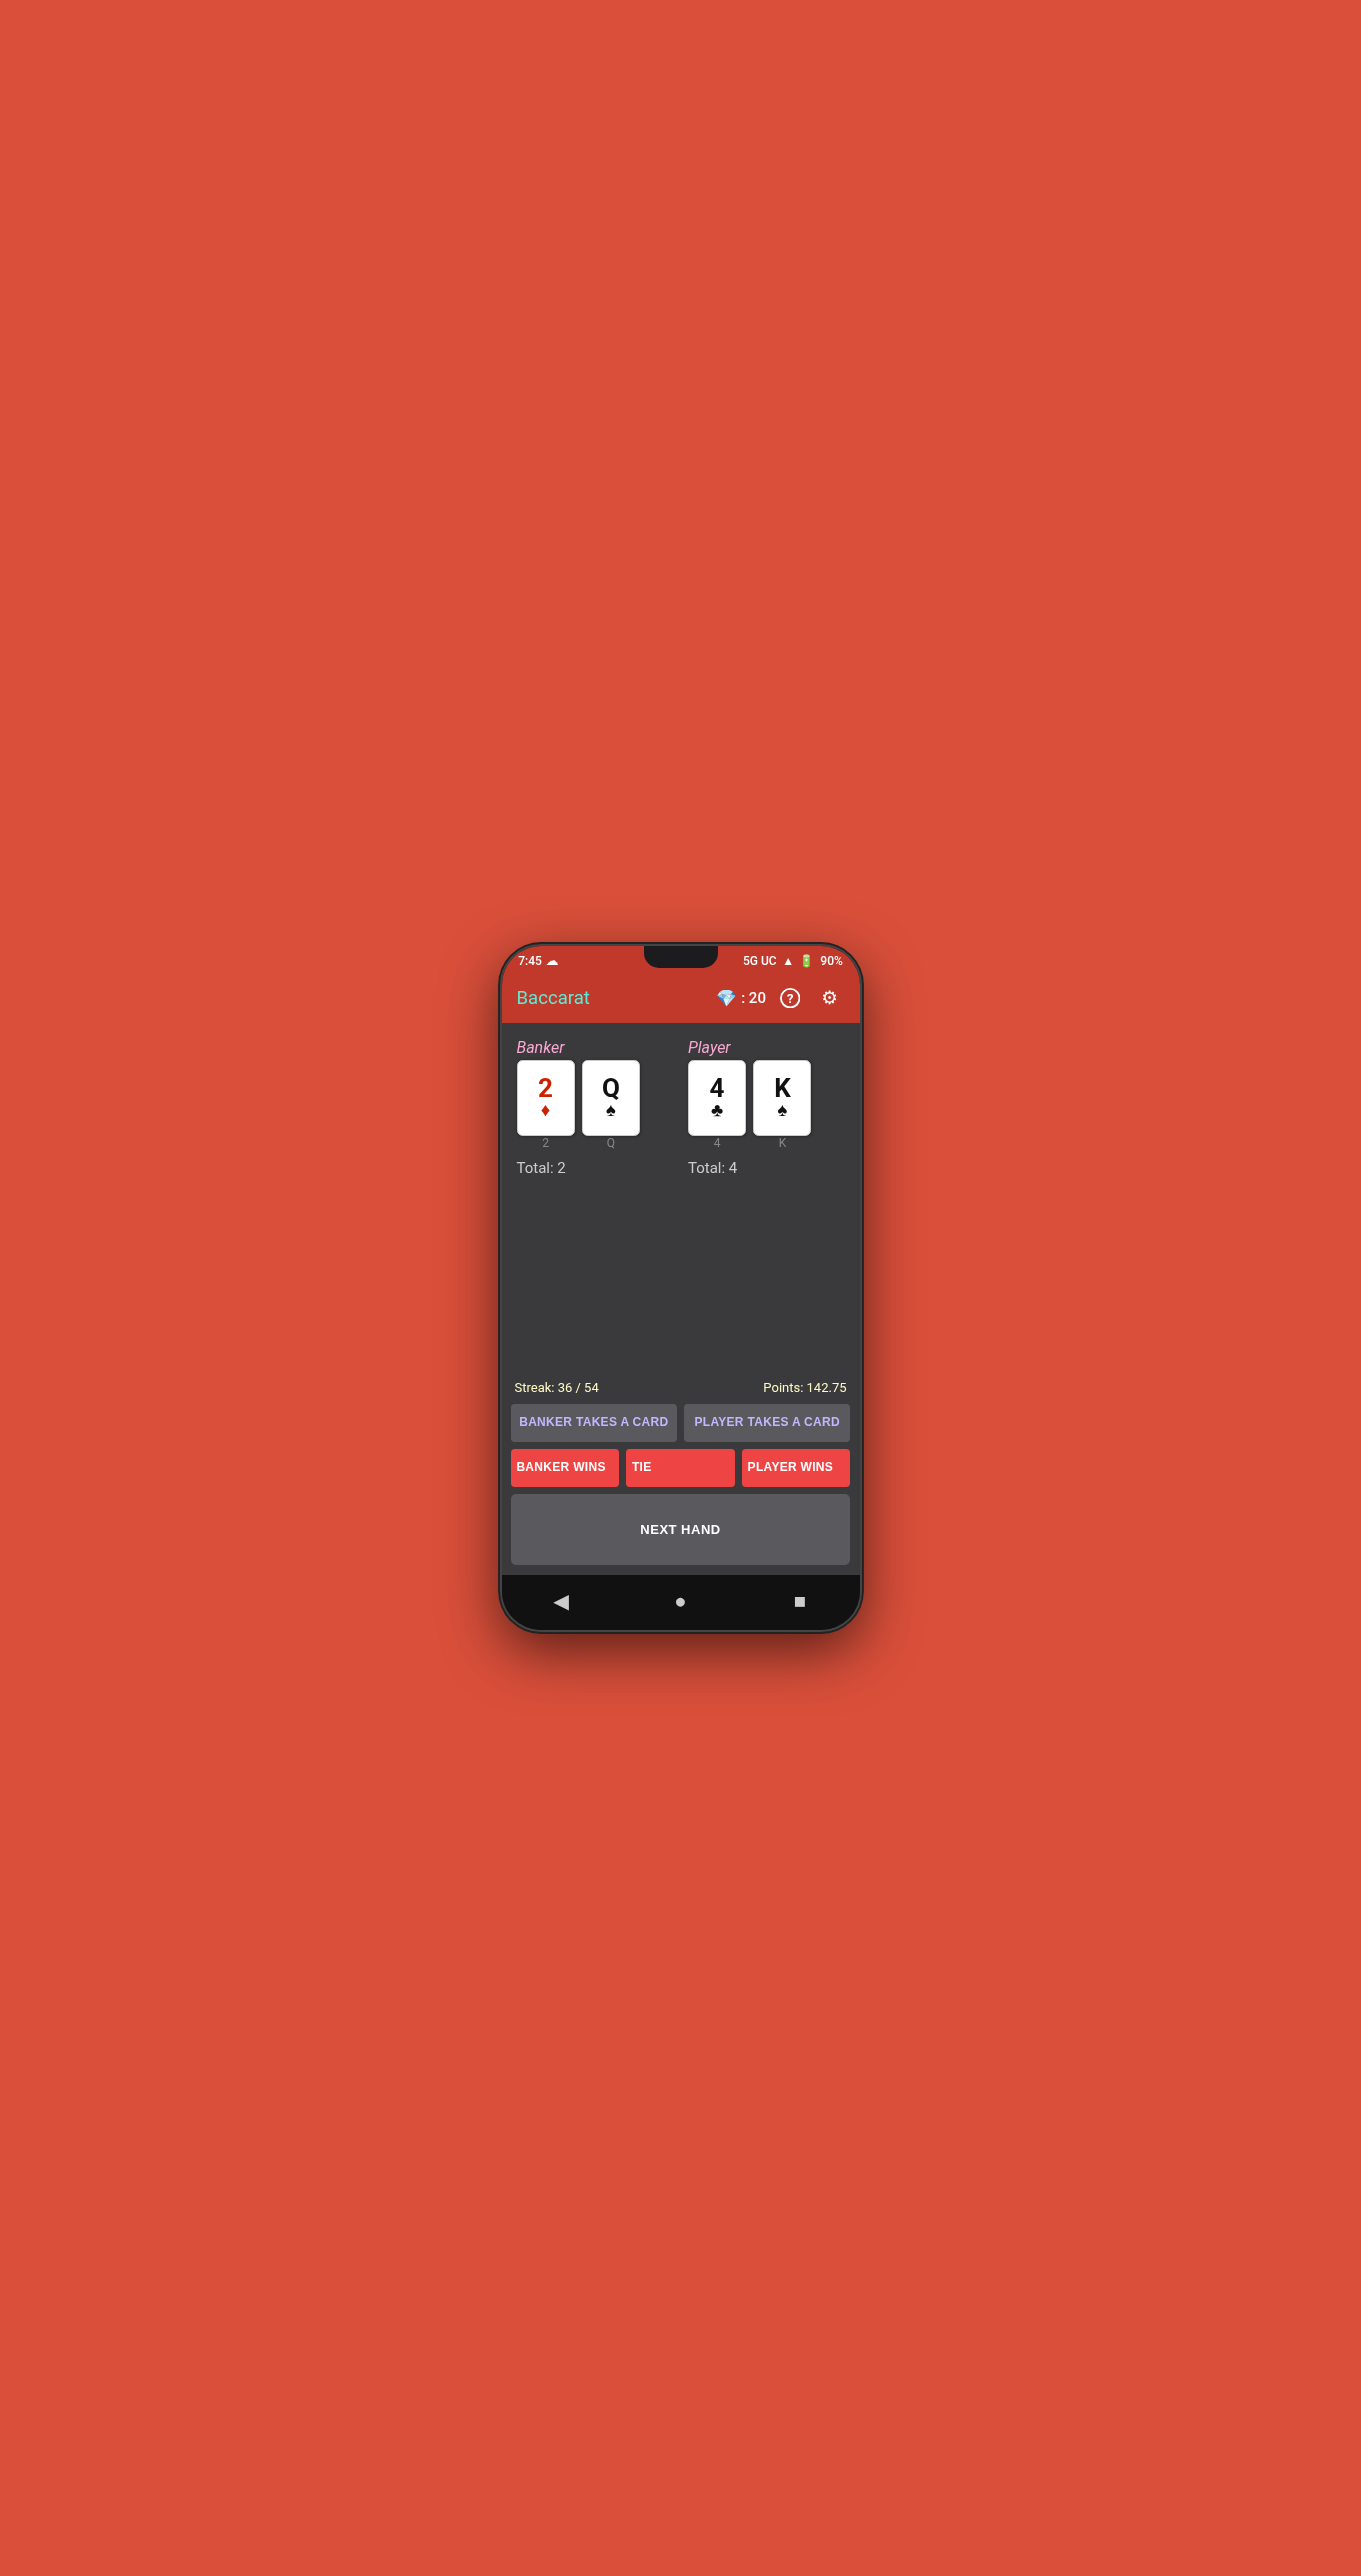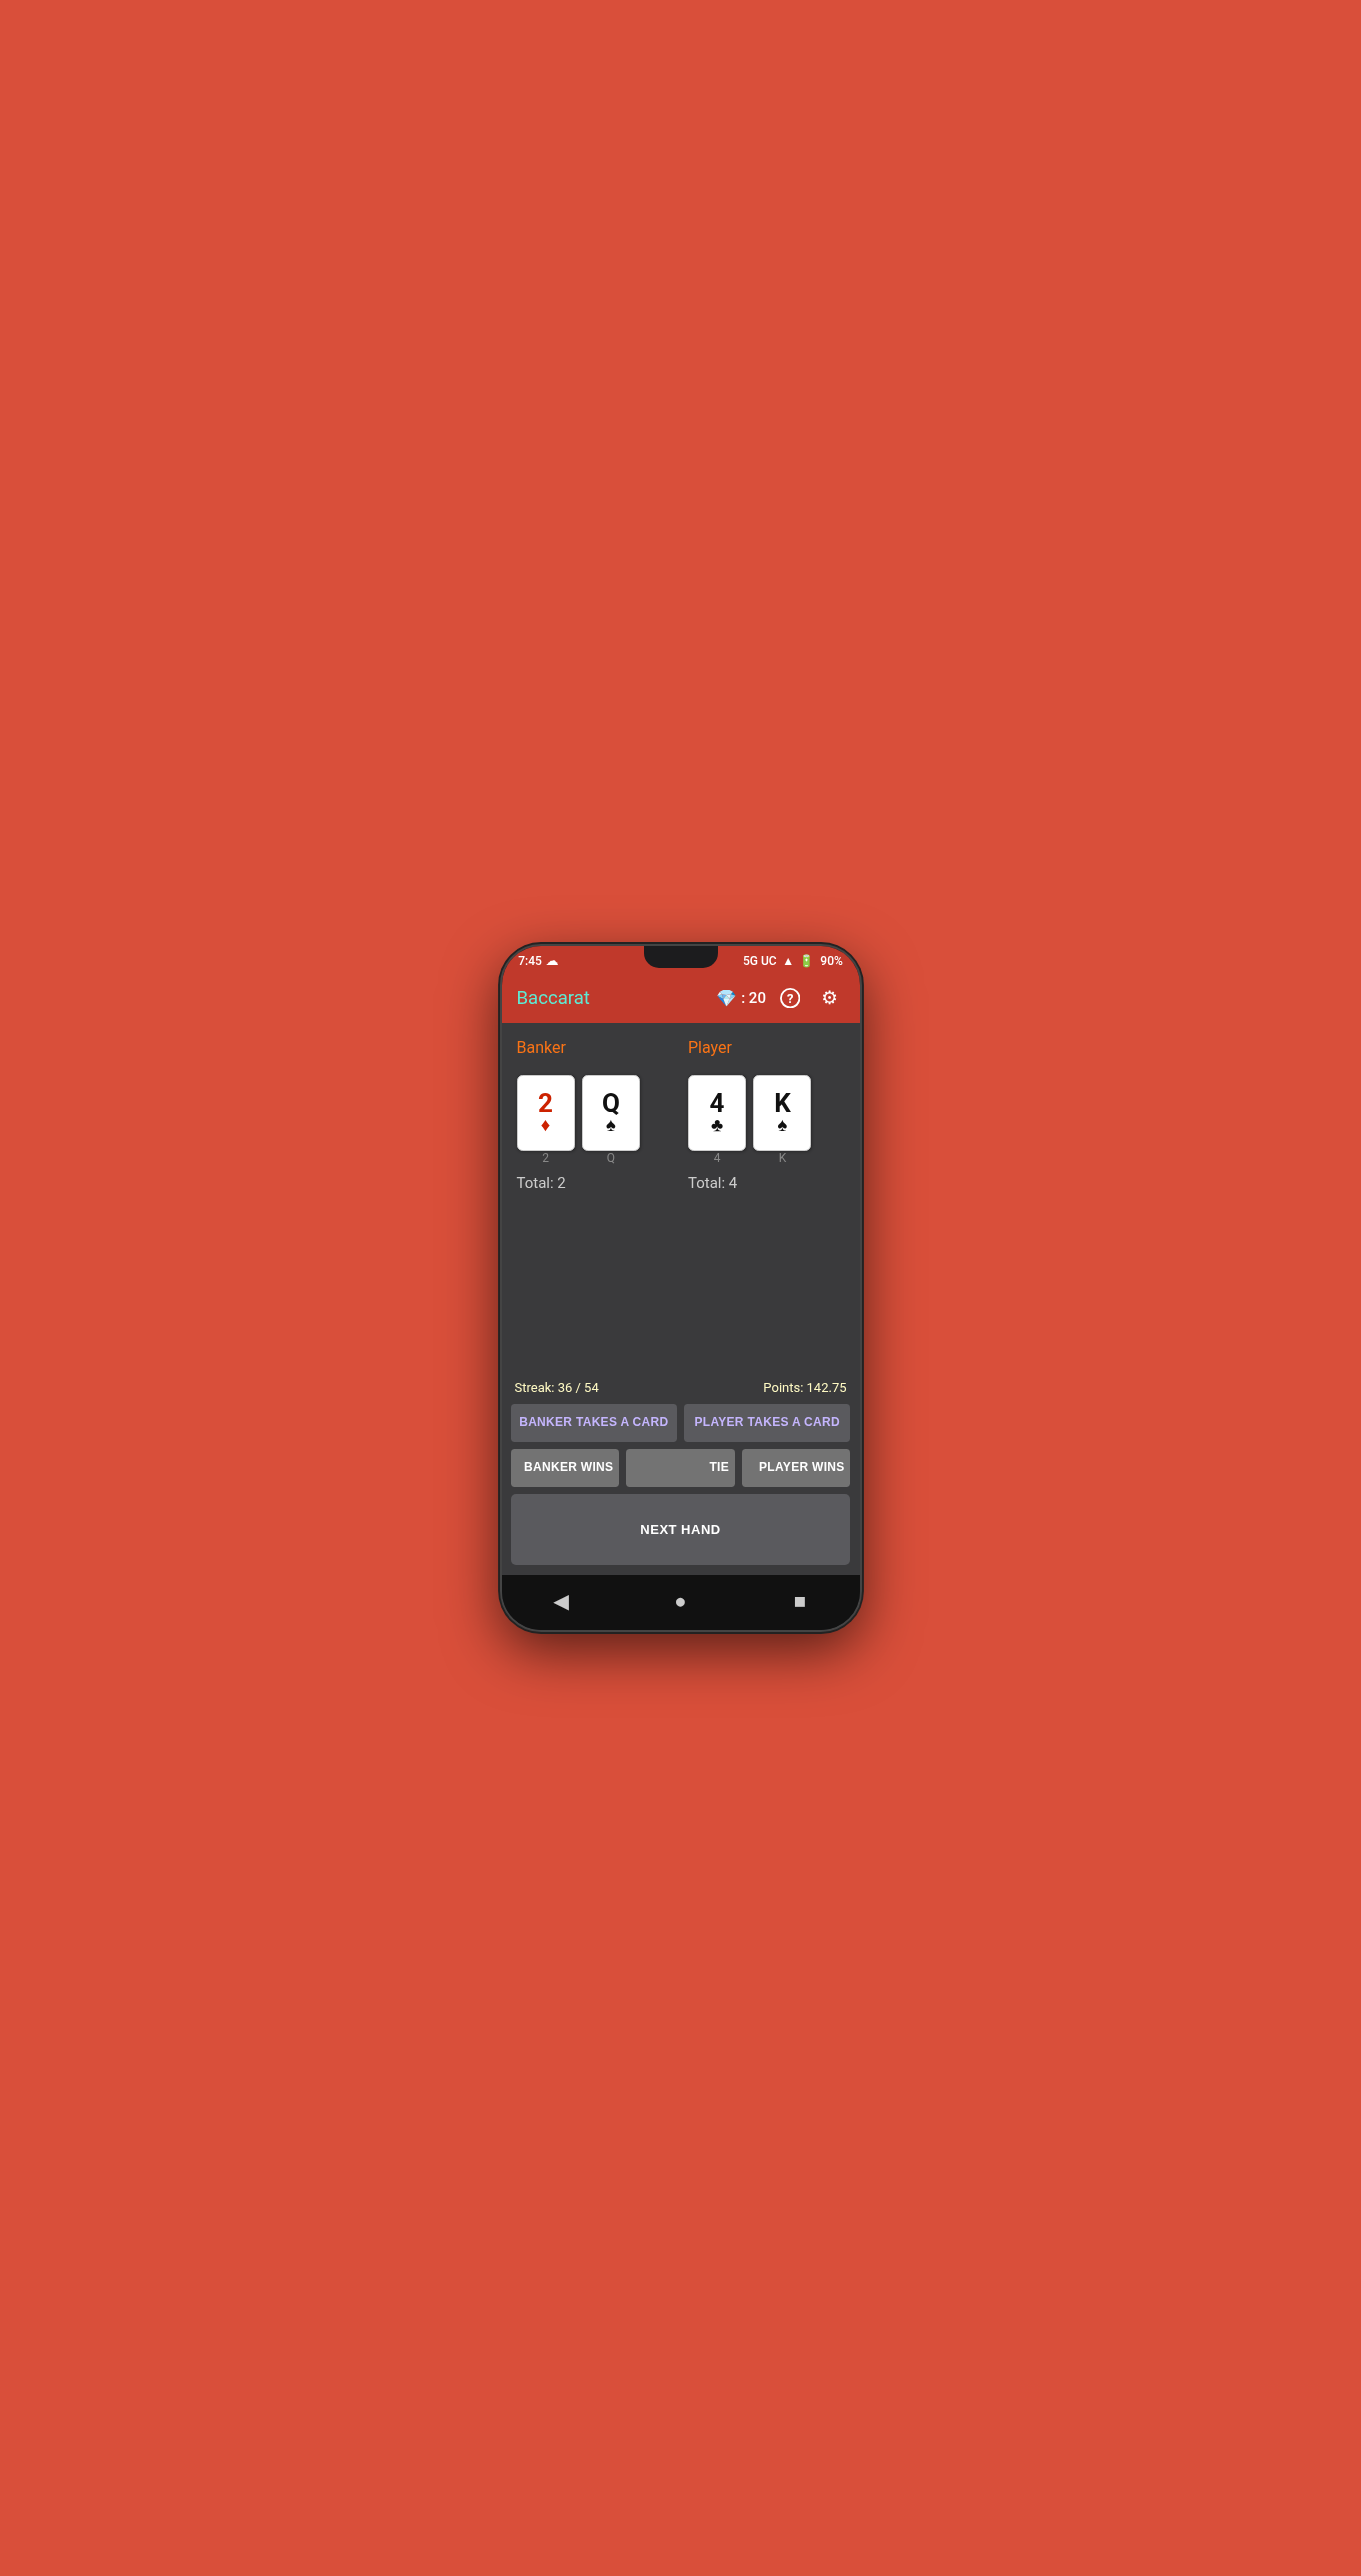--- a/index.html
+++ b/index.html
@@ -151,23 +151,24 @@
     .hands-row {
       display: flex;
       gap: 15px;
     }
 
     .hand-section {
       flex: 1;
     }
 
     .hand-label {
-      color: #f97316;
+      color: #f9a8d4;
       font-size: 16px;
-      margin-bottom: 18px;
+      margin-bottom: 3px;
+      font-style: italic;
     }
 
     .cards-row {
       display: flex;
       gap: 7.4px;
       margin-bottom: 5.6px;
     }
 
     .card {
       width: 58px;
@@ -255,28 +256,28 @@
     }
 
     .outcome-row {
       display: flex;
       gap: 7.4px;
       margin-bottom: 7.4px;
     }
 
     .btn-outcome {
       flex: 1;
-      background: #737373;
+      background: #ef4444;
       color: white;
       border: none;
       border-radius: 3.7px;
       padding: 11px 5.6px;
       font-size: 12px;
       font-weight: 700;
-      text-align: right;
+      text-align: left;
       cursor: pointer;
       letter-spacing: 0.3px;
       line-height: 1.3;
     }
 
     .btn-next {
       width: 100%;
       background: #5a5a5e;
       color: white;
       border: none;

